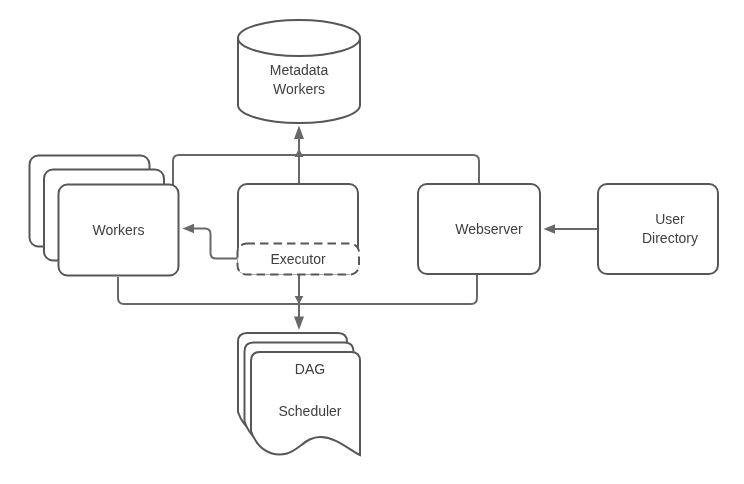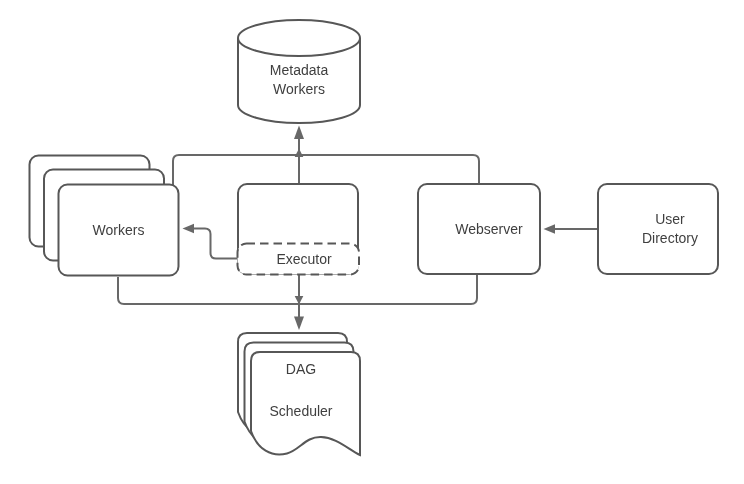--- a/index.html
+++ b/index.html
@@ -80,27 +80,27 @@
   </svg>
 
   <div class="label" style="left:238px;top:50px;width:122px;height:60px;">
     <div>Metadata</div>
     <div>Workers</div>
   </div>
 
   <div class="label" style="left:58px;top:184px;width:121px;height:92px;">Workers</div>
 
 
-  <div class="label" style="left:244px;top:244px;width:120px;height:30px;">Executor</div>
+  <div class="label" style="left:238px;top:244px;width:120px;height:30px;">Executor</div>
 
   <div class="label" style="left:418px;top:184px;width:142px;height:90px;">Webserver</div>
 
   <div class="label" style="left:598px;top:184px;width:120px;height:90px;margin-left:12px;">
     <div>User</div>
     <div>Directory</div>
   </div>
 
-  <div class="label" style="left:242px;top:362px;width:118px;height:56px;gap:23px;">
+  <div class="label" style="left:251px;top:362px;width:118px;height:56px;gap:23px;">
     <div>DAG</div>
     <div>Scheduler</div>
   </div>
 
 </div>
 
 </body></html>

